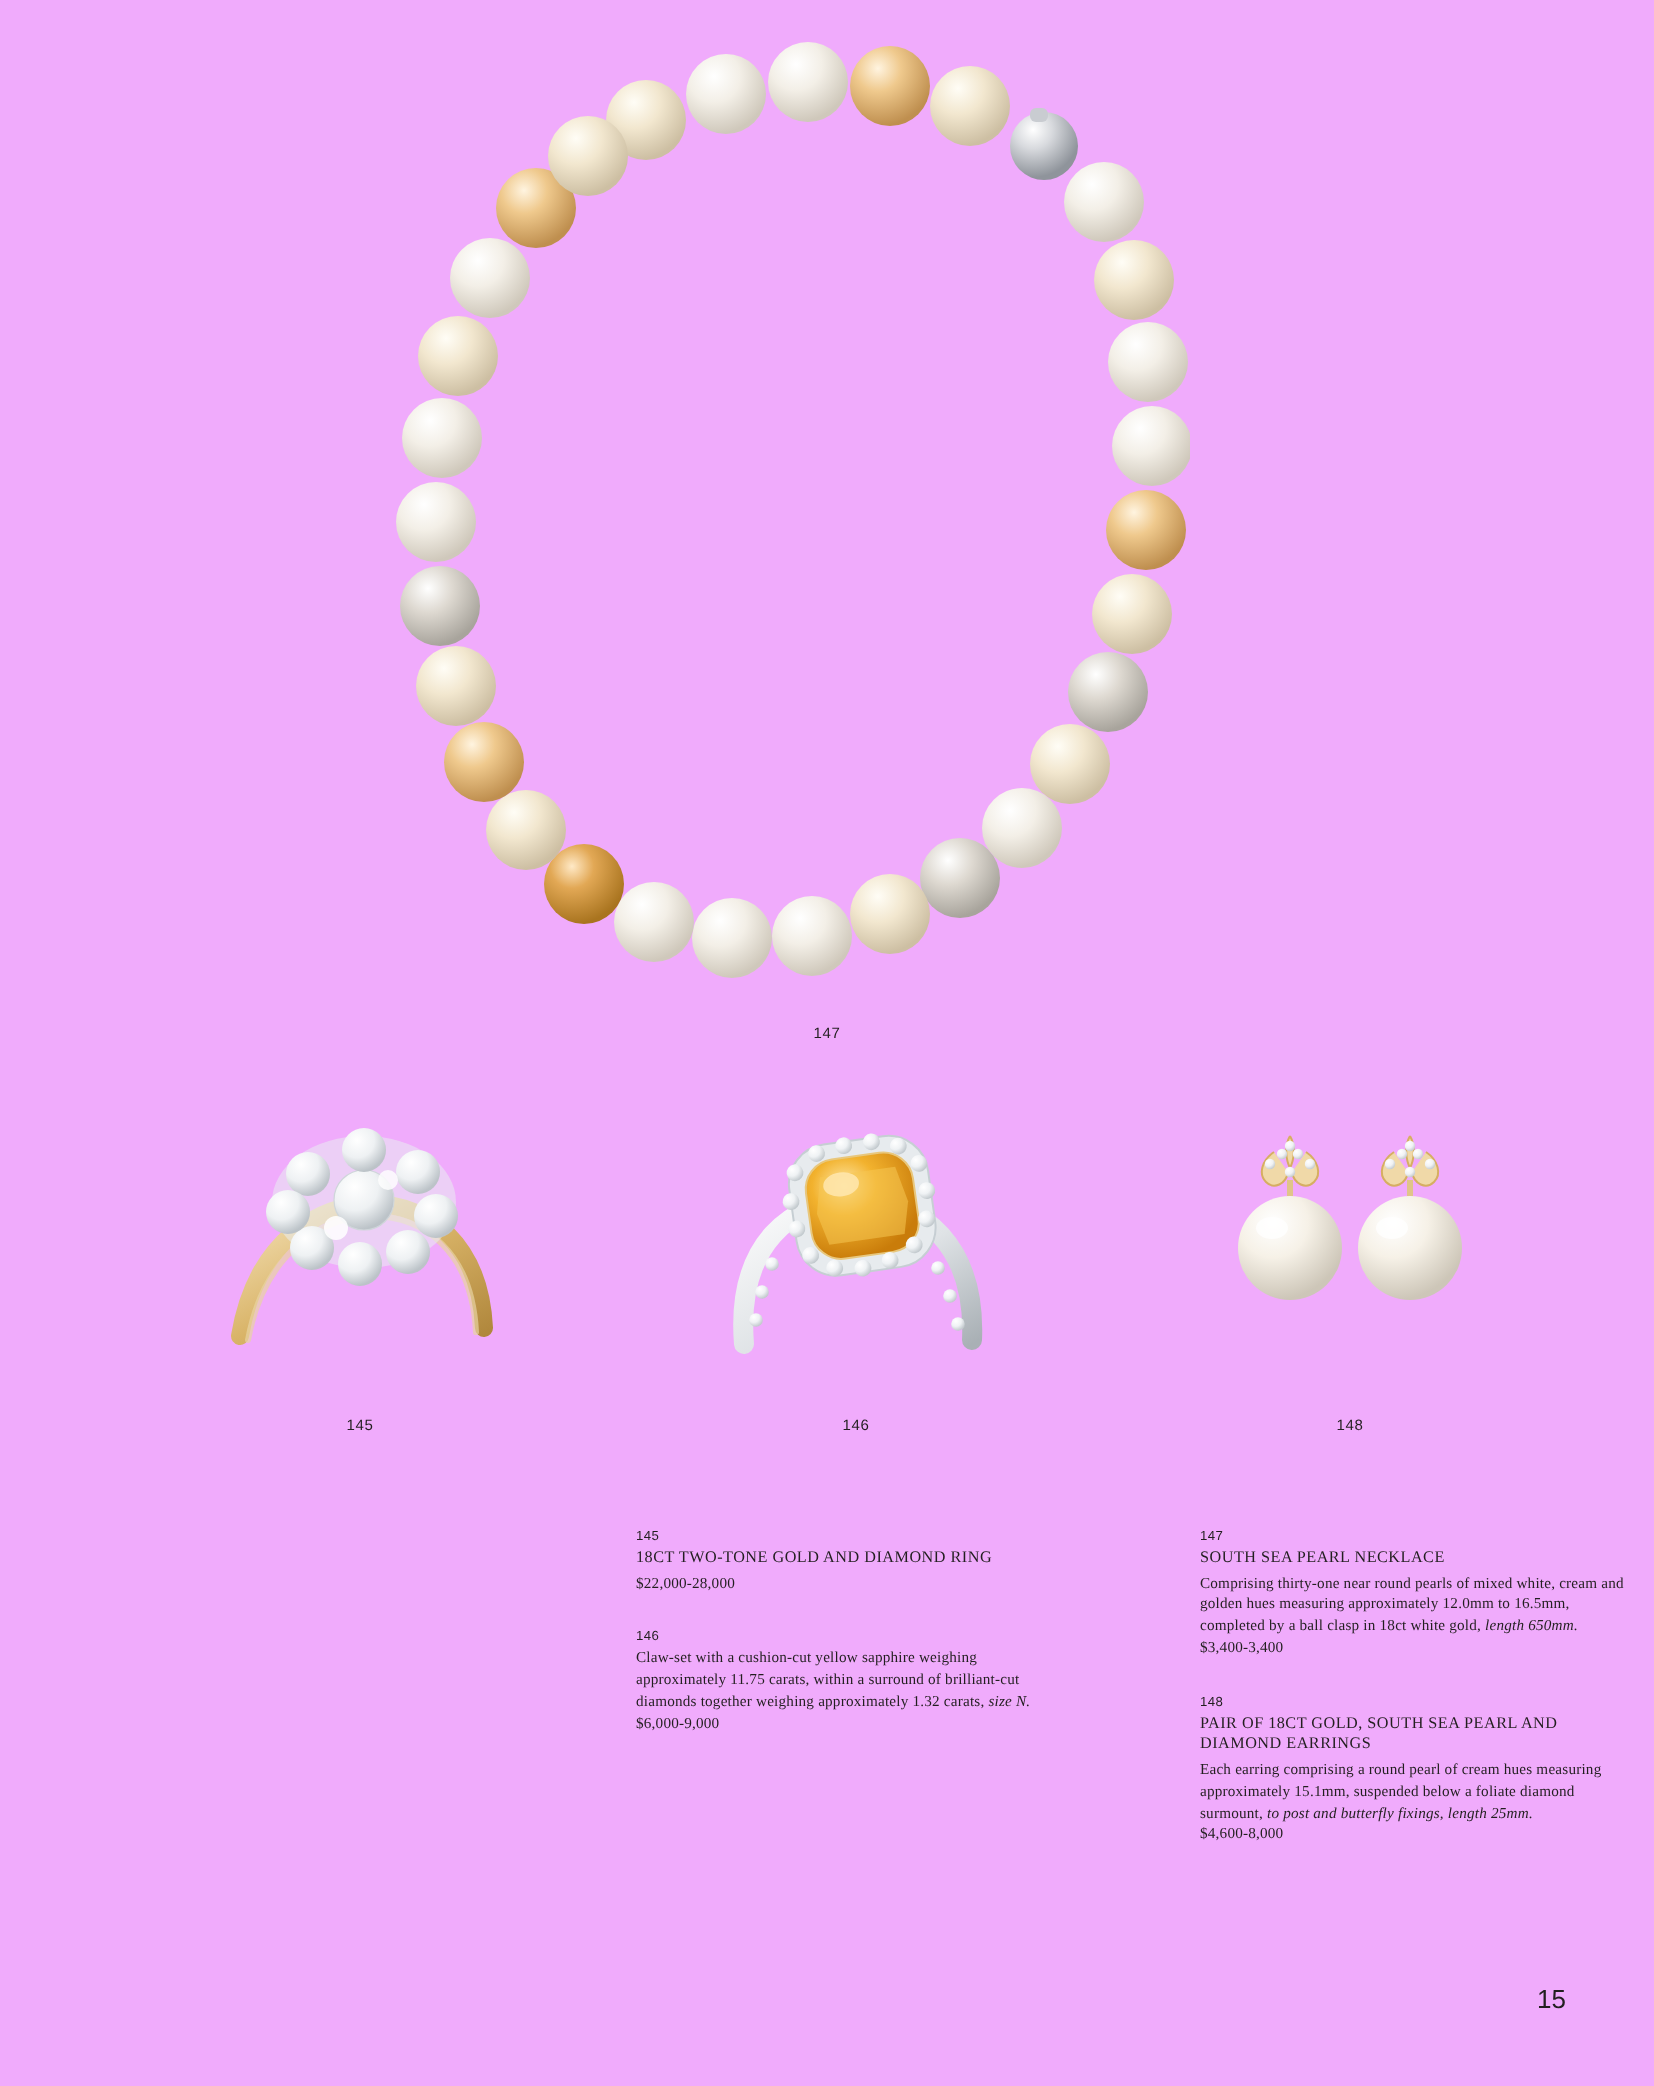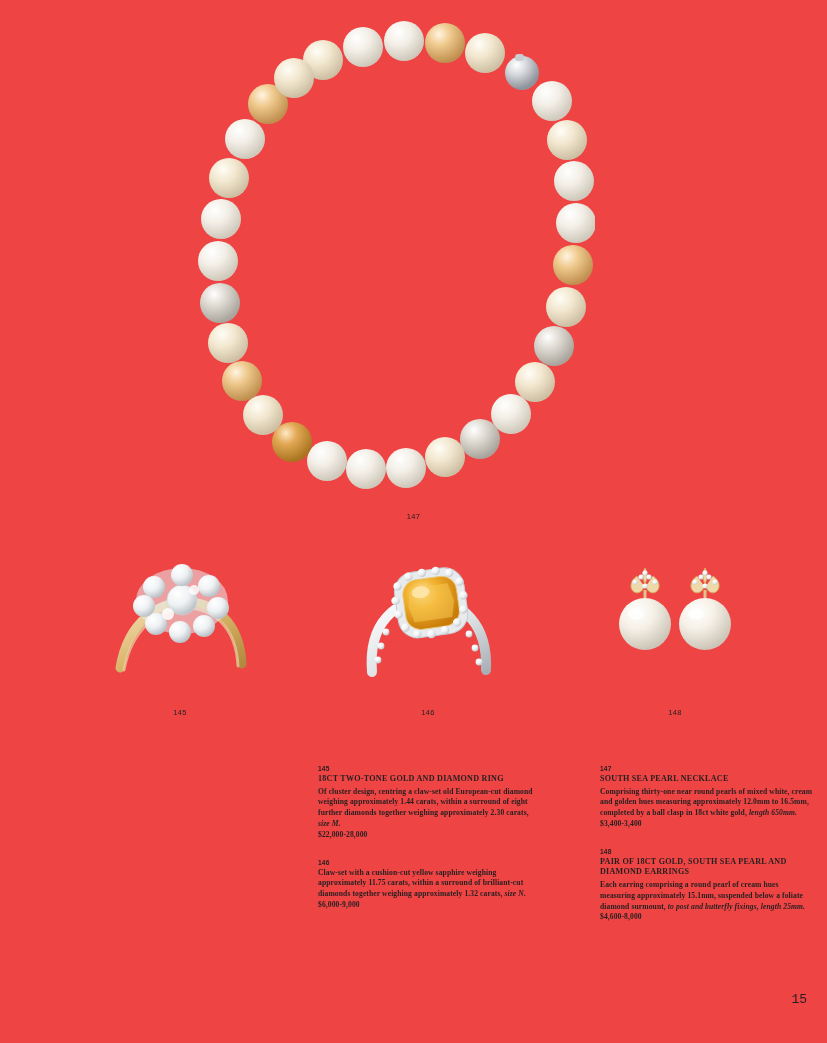--- a/index.html
+++ b/index.html
@@ -11,21 +11,21 @@
     width: 827px;
     height: 1043px;
     position: relative;
     font-family: "Liberation Serif", serif;
     color: #231f20;
     overflow: hidden;
   }
   .page {
     position: absolute;
     inset: 0;
-    background: #ef4444;
+    background: #f0abfc;
   }
 
   
   .necklace-wrap {
     position: absolute;
     left: 175px;
     top: 18px;
     width: 420px;
     height: 490px;
   }
@@ -79,21 +79,21 @@
     width: 827px;
   }
   .col {
     position: absolute;
     top: 0;
     width: 215px;
   }
   .col-mid { left: 318px; }
   .col-right { left: 600px; }
 
-  .lot { margin-bottom: 18px; font-weight: bold; }
+  .lot { margin-bottom: 18px; }
   .lot-no {
     font-family: "Liberation Sans", sans-serif;
     font-size: 6.6px;
     letter-spacing: 0.2px;
     color: #231f20;
     margin-bottom: 2px;
   }
   .lot-title {
     font-family: "Liberation Serif", serif;
     font-size: 8.1px;
@@ -114,23 +114,23 @@
     font-family: "Liberation Serif", serif;
     font-size: 7.6px;
     line-height: 1.42;
     letter-spacing: 0.1px;
     margin-top: 0px;
     color: #231f20;
   }
 
   .page-no {
     position: absolute;
-    right: 20px;
+    right: 44px;
     bottom: 36px;
-    font-family: Liberation Mono, monospace;
+    font-family: Liberation Sans, sans-serif;
     font-size: 13px;
     color: #231f20;
   }
 </style>
 </head>
 <body>
 
 <div class="page">
 
   <div class="necklace-wrap">
@@ -362,21 +362,20 @@
     <div class="item-cap cap146">146</div>
     <div class="item-cap cap148">148</div>
   </div>
 
   <div class="cols">
 
     <div class="col col-mid">
       <div class="lot">
         <div class="lot-no">145</div>
         <div class="lot-title">18CT TWO-TONE GOLD AND DIAMOND RING</div>
-        <div class="lot-desc">Of cluster design, centring a claw-set old European-cut diamond weighing approximately 1.44 carats, within a surround of eight further diamonds together weighing approximately 2.30 carats, <i>size M.</i></div>
         <div class="lot-est">$22,000-28,000</div>
       </div>
 
       <div class="lot">
         <div class="lot-no">146</div>
         <div class="lot-desc">Claw-set with a cushion-cut yellow sapphire weighing approximately 11.75 carats, within a surround of brilliant-cut diamonds together weighing approximately 1.32 carats, <i>size N.</i></div>
         <div class="lot-est">$6,000-9,000</div>
       </div>
     </div>
 

